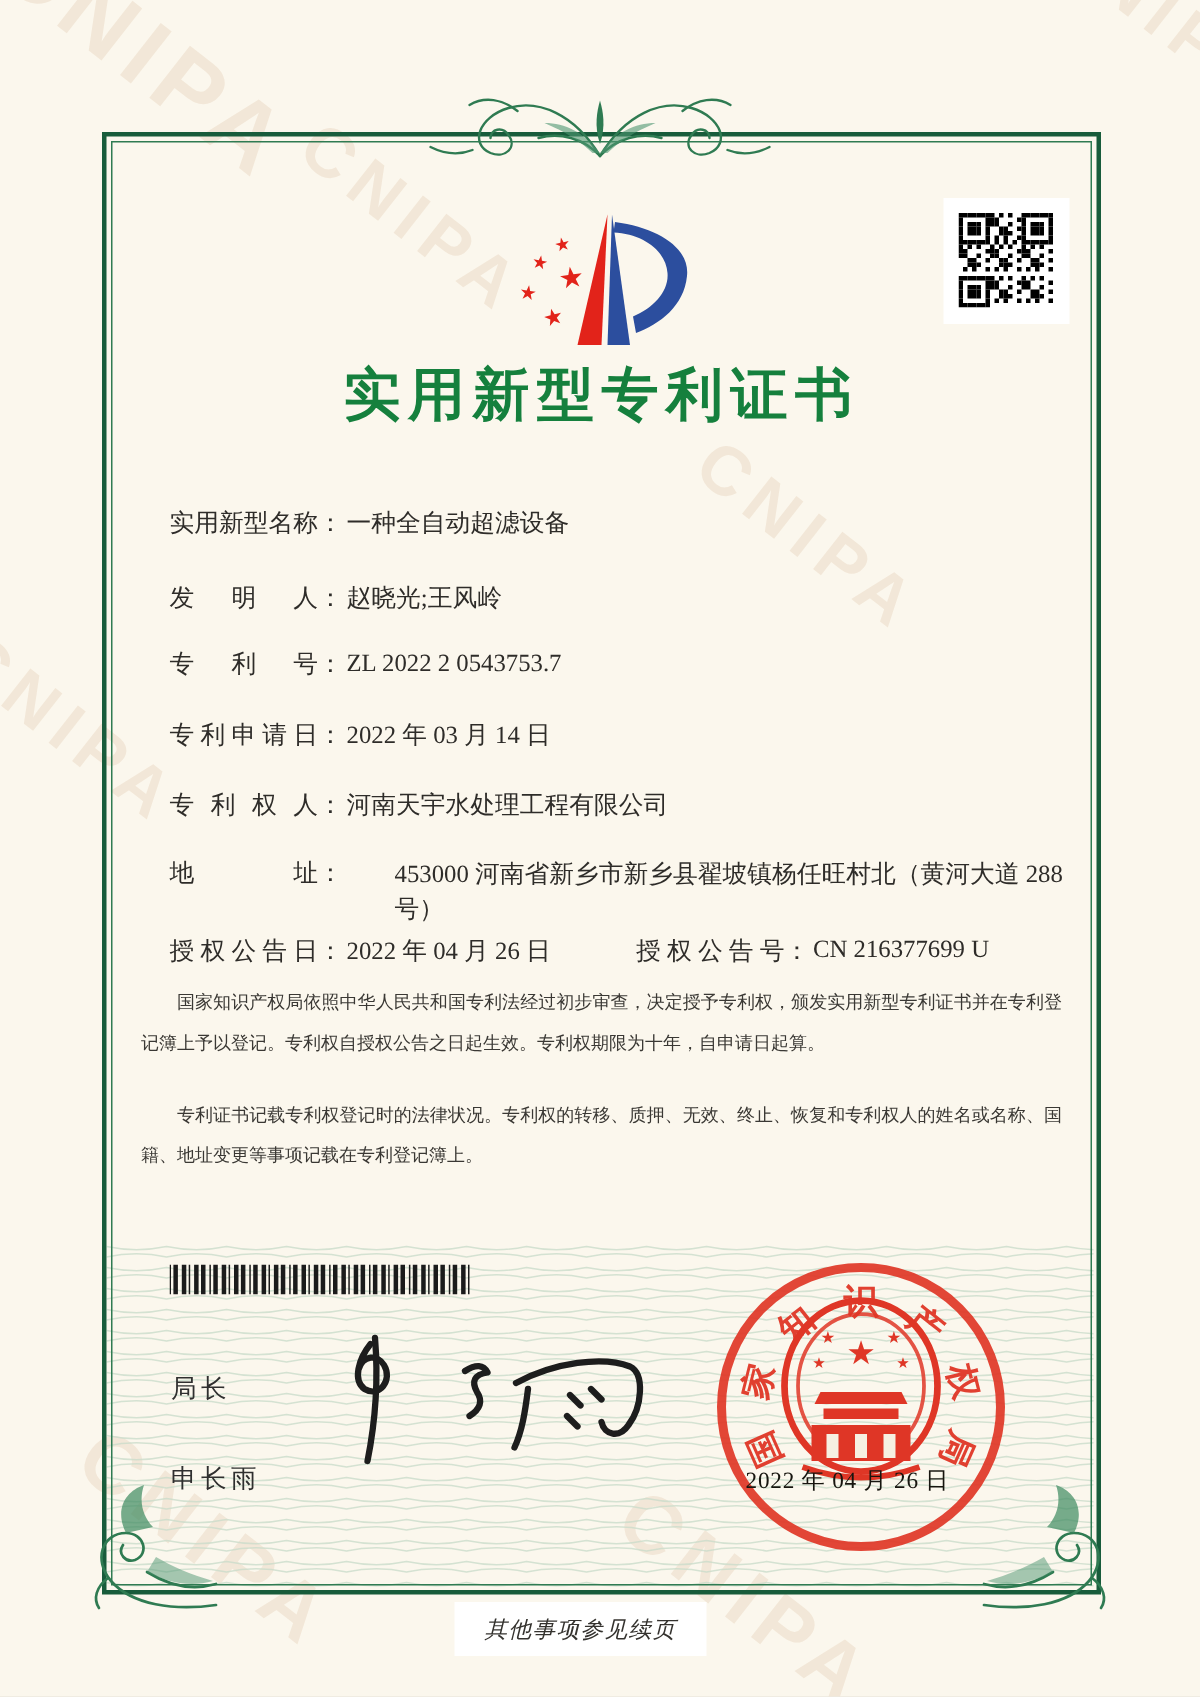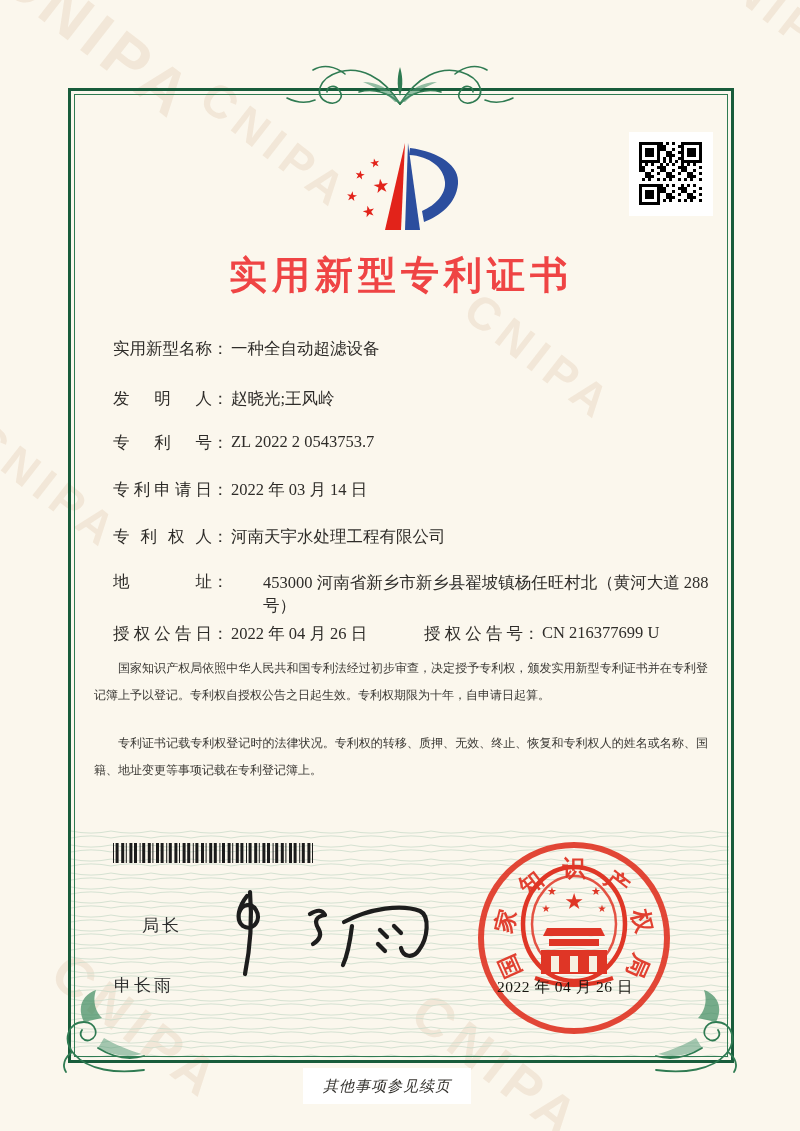--- a/index.html
+++ b/index.html
@@ -45,42 +45,42 @@
   .logo { position:absolute; left:340px; top:128px; width:130px; height:112px; }
   .logo .star {
     position:absolute; color:#E2231A; font-family:"DejaVu Sans",sans-serif;
     transform:translate(-50%,-50%); line-height:1;
   }
   .qr-panel {
     position:absolute; left:629px; top:132px; width:84px; height:84px; background:#ffffff;
   }
   .qr-panel svg { position:absolute; left:10px; top:10px; }
   .page-title {
-    position:absolute; left:68px; top:250px; width:666px; text-align:center;
-    font-size:38px; font-weight:bold; letter-spacing:5px; color:#ef4444;
+    position:absolute; left:68px; top:238px; width:666px; text-align:center;
+    font-size:38px; font-weight:bold; letter-spacing:5px; color:#15803d;
   }
   
   .field-row { position:absolute; left:113px; font-size:16.5px; color:#2e2c29; display:flex; }
   .f-label { display:flex; justify-content:space-between; width:99px; flex:none; }
   .f-colon { width:16px; flex:none; }
   .f-value { margin-left:3px; }
   .addr-value { width:447px; line-height:23px;margin-left:35px; }
   .grant-pair2 { position:absolute; left:311px; top:0; display:flex; }
   
   .body-par {
     position:absolute; left:94px; width:614px; font-size:12px; line-height:27px;
     text-align:justify; text-indent:2em; color:#3a3834;
   }
   
   .barcode { position:absolute; left:113px; top:843px; }
   .signer-title, .signer-name {
     position:absolute; left:114px; font-size:17px; letter-spacing:3px;
     font-family:"Liberation Sans","DejaVu Sans",sans-serif; color:#2f2f2f;
   }
-  .signer-title { top:914px;margin-left:28px; }
+  .signer-title { top:914px; }
   .signer-name  { top:946px;margin-top:28px; }
   .signature-script { position:absolute; left:222px; top:886px; }
   .seal {
     position:absolute; left:478px; top:842px; width:192px; height:192px;
     border:6px solid rgba(223,54,38,0.92); border-radius:50%;
   }
   .seal-char {
     position:absolute; font-size:23px; font-weight:bold; color:rgba(223,54,38,0.95);
     line-height:1; white-space:nowrap;
   }

